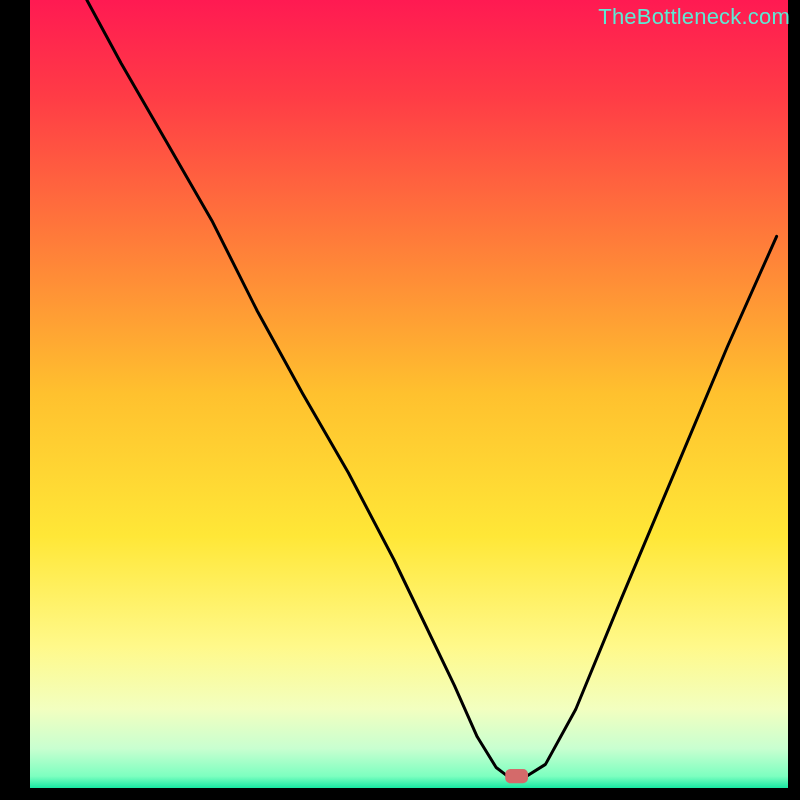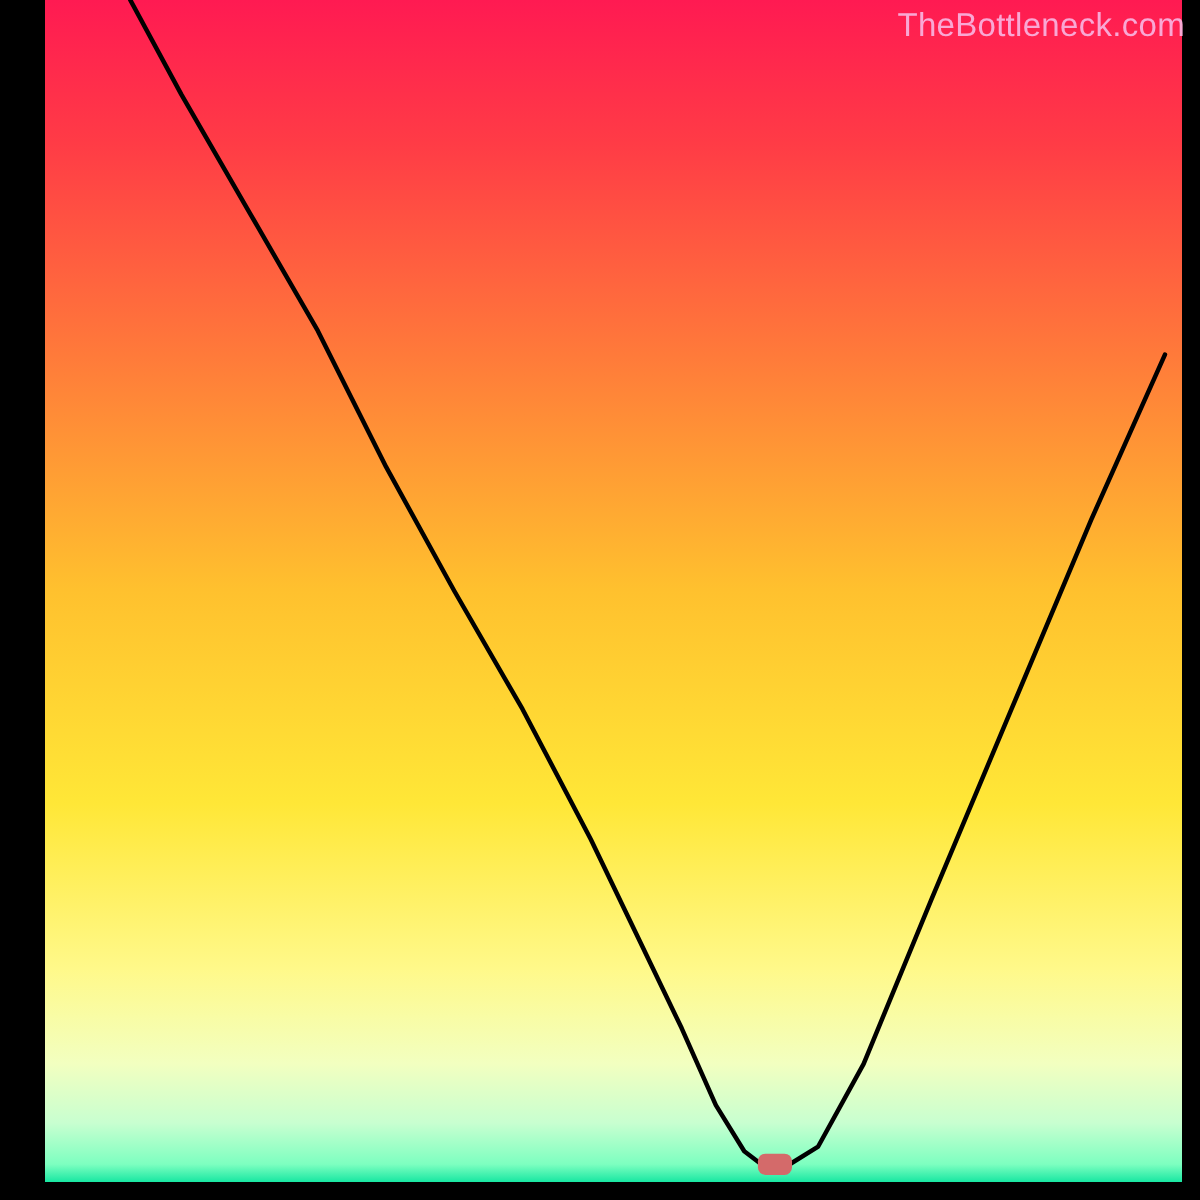--- a/index.html
+++ b/index.html
@@ -15,21 +15,21 @@
     position: absolute;
     top: 0;
     left: 0;
     width: 800px;
     height: 800px;
   }
   .watermark {
     position: absolute;
     top: 4px;
     right: 10px;
-    color: #f9a8d4;
+    color: #5eead4;
     font-size: 22px;
     font-weight: 500;
     z-index: 10;
     letter-spacing: 0.2px;
     text-align: right;
   }
   svg { display: block; }
 </style>
 </head>
 <body>

